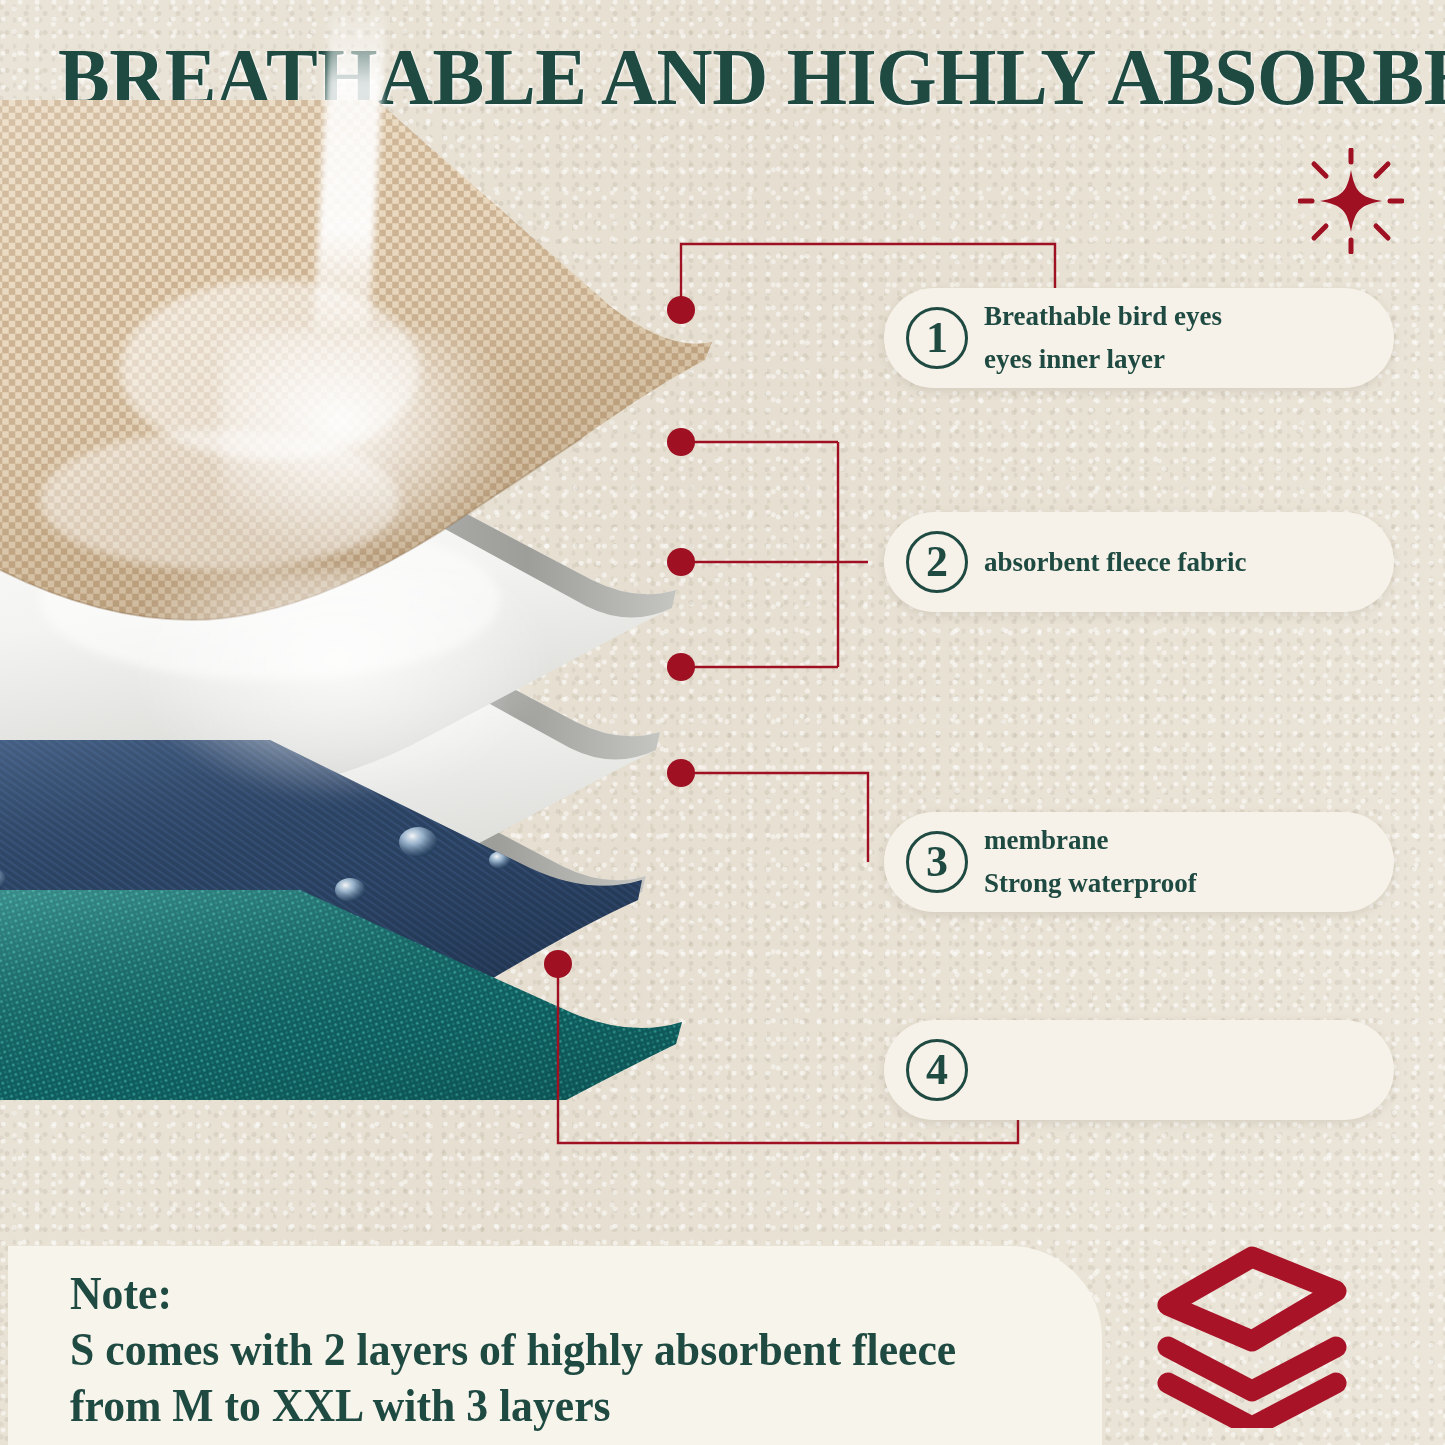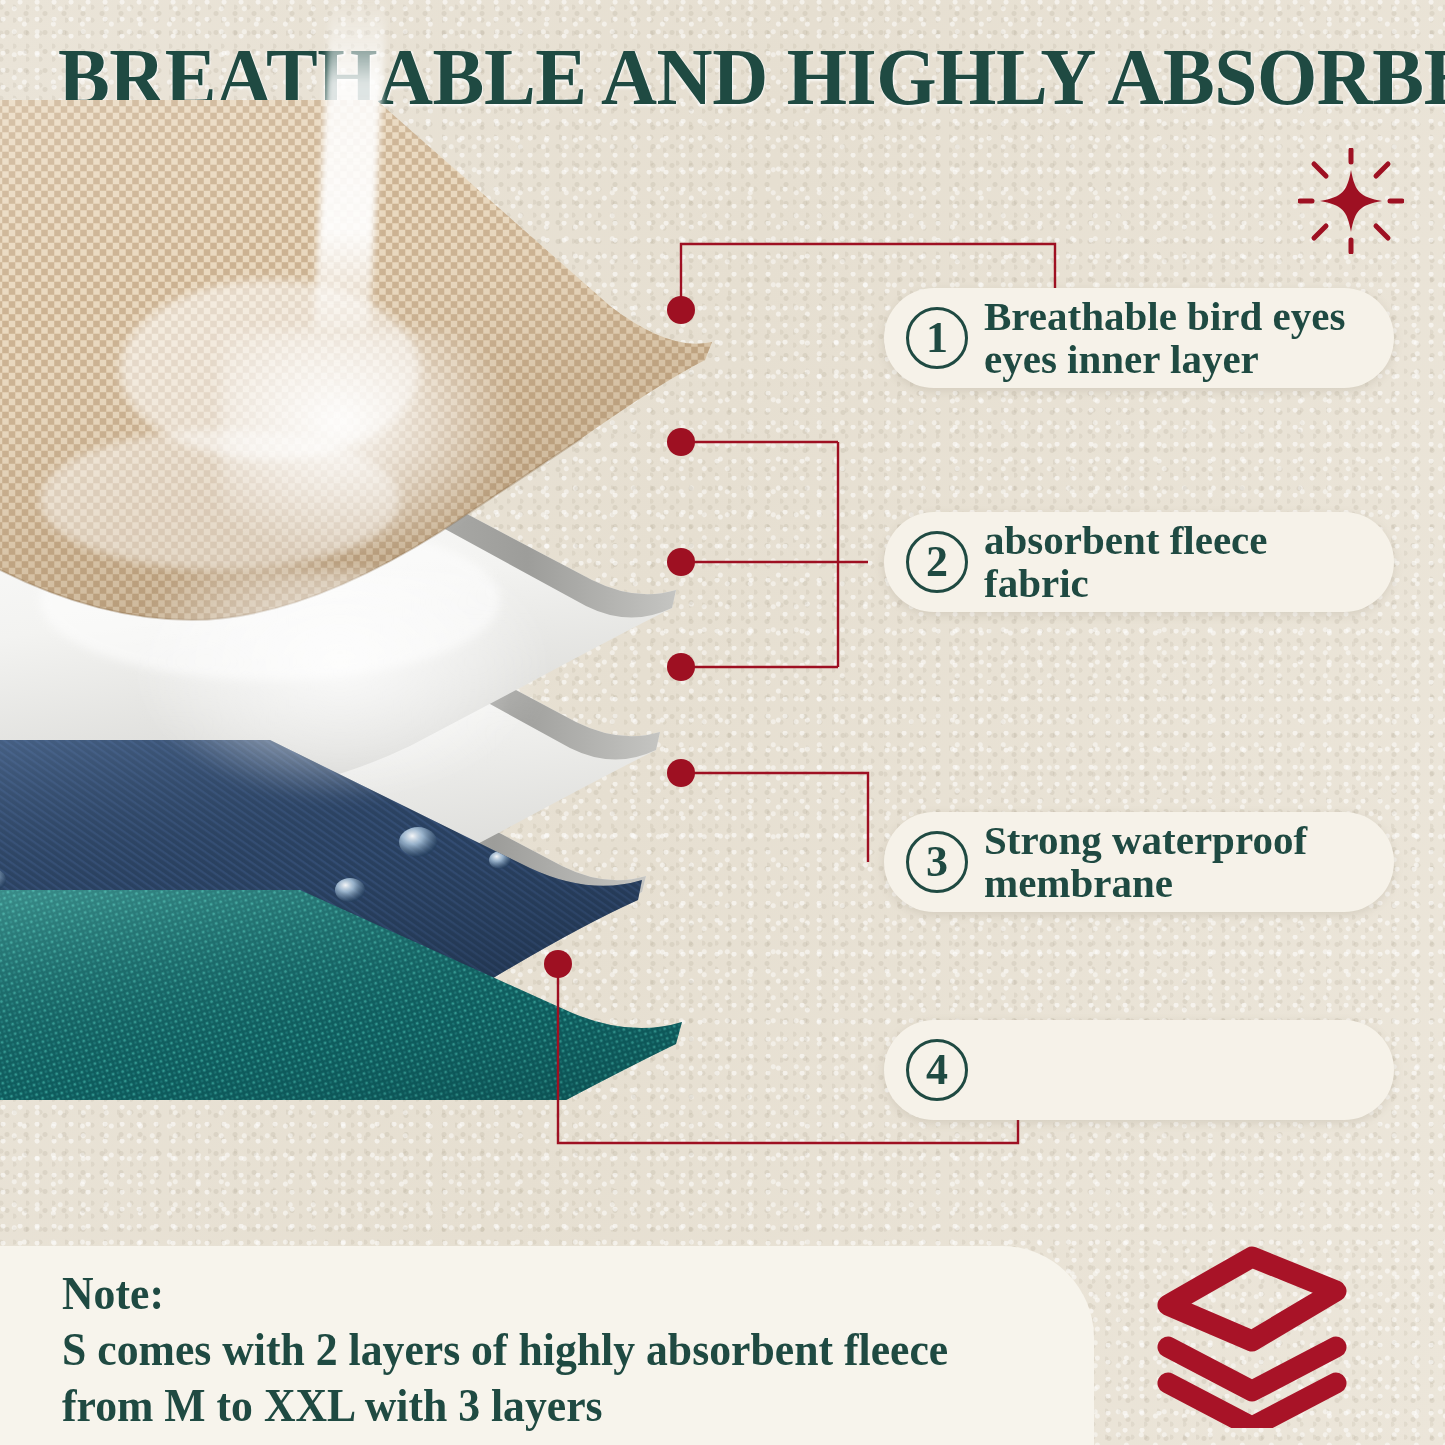--- a/index.html
+++ b/index.html
@@ -81,27 +81,27 @@
     font-weight:bold;
     font-size:44px;
     line-height:56px;
     text-align:center;
     margin-right:16px;
   }
   .pill .txt {
     color:#1f4a42;
     font-family:"Liberation Serif", serif;
     font-weight:bold;
-    font-size:41px;
+    font-size:27px;
     line-height:43px;
   }
 
   
   .note-card {
-    position:absolute; left:0; top:1246px;
+    position:absolute; left:8px; top:1246px;
     width:1094px; height:199px;
     background:#f7f4ec;
     border-top-right-radius:92px;
   }
   .note-card .note-title,
   .note-card .note-line {
     color:#1f4a42;
     font-family:"Liberation Serif", serif;
     font-weight:bold;
     transform:scaleX(.93);
@@ -305,22 +305,22 @@
   <div class="pill" style="left:884px; top:512px; width:510px; height:100px;">
     <div class="num">2</div>
     <div class="txt">
       <div>absorbent fleece fabric</div>
     </div>
   </div>
 
   <div class="pill" style="left:884px; top:812px; width:510px; height:100px;">
     <div class="num">3</div>
     <div class="txt">
+      <div>membrane</div>
       <div>Strong waterproof</div>
-      <div>membrane</div>
     </div>
   </div>
 
   <div class="pill" style="left:884px; top:1020px; width:510px; height:100px;">
     <div class="num">4</div>
     <div class="txt">
     </div>
   </div>
 
   <div class="note-card">

